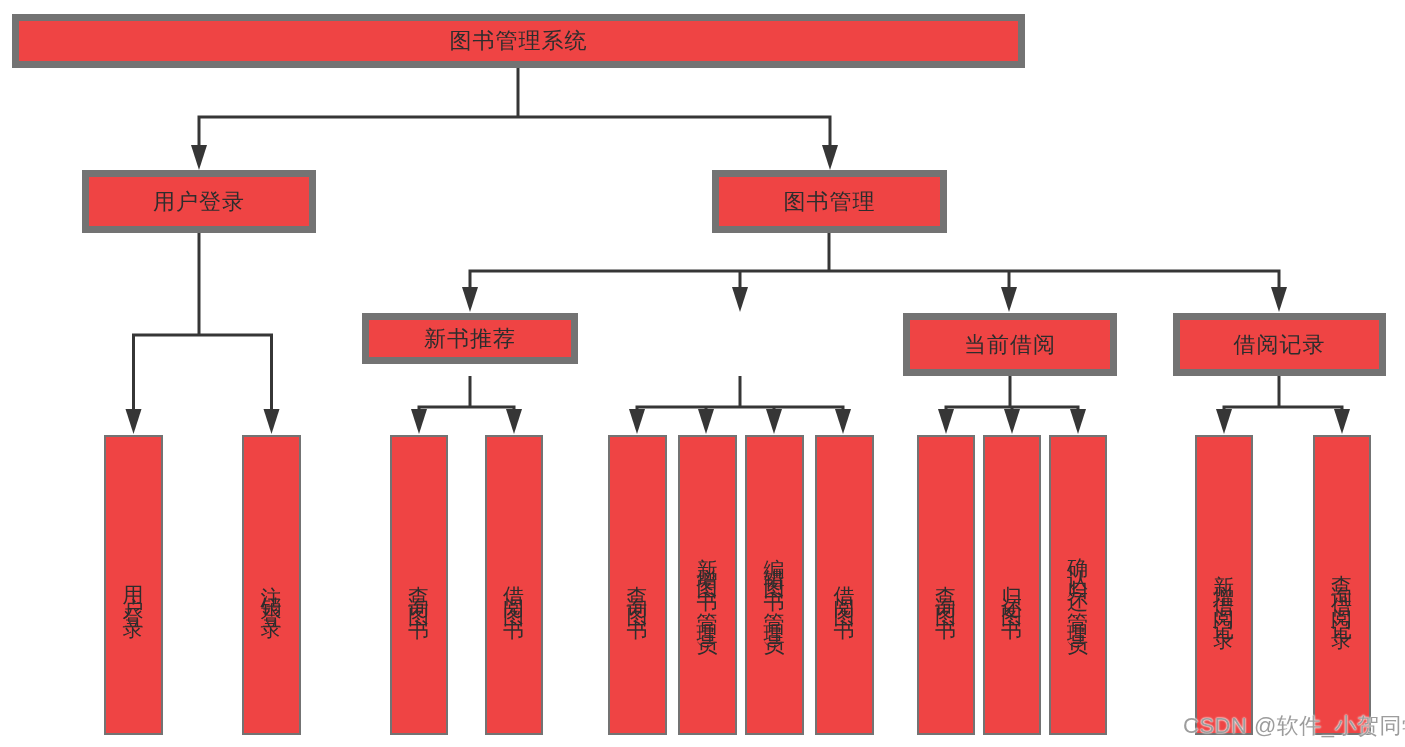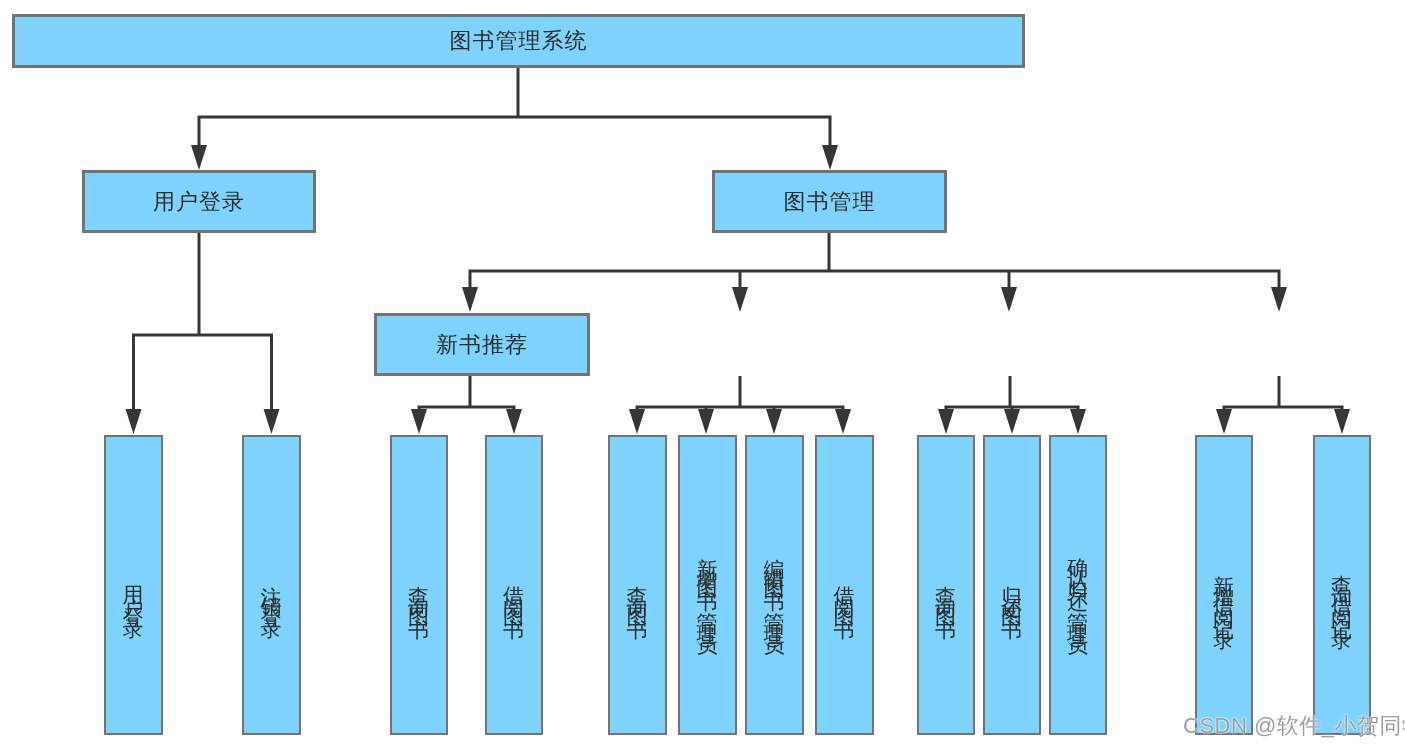--- a/index.html
+++ b/index.html
@@ -12,22 +12,22 @@
     overflow: hidden;
   }
   .connectors {
     position: absolute;
     left: 0; top: 0;
     width: 1405px; height: 747px;
     z-index: 1;
   }
   .node {
     position: absolute;
-    background: #7dd3fc;
-    border: 3px solid #737373;
+    background: #ef4444;
+    border: 7px solid #737373;
     box-sizing: border-box;
     display: flex;
     align-items: center;
     justify-content: center;
     color: #2d2d2d;
     z-index: 2;
   }
   .h-node { font-size: 22px; letter-spacing: 1px; white-space: nowrap; }
   .v-node { font-size: 21px; border-width: 2.5px; }
   .v-node .label {
@@ -114,22 +114,28 @@
     <span>图书管理系统</span>
   </div>
 
   <div class="node h-node" style="left:82px; top:170px; width:234px; height:63px;">
     <span>用户登录</span>
   </div>
   <div class="node h-node" style="left:712px; top:170px; width:235px; height:63px;text-align:center;">
     <span>图书管理</span>
   </div>
 
-  <div class="node h-node" style="left:374px; top:313px; width:216px; height:63px;">
+  <div class="node h-node" style="left:362px; top:313px; width:216px; height:51px;">
     <span>新书推荐</span>
+  </div>
+  <div class="node h-node" style="left:903px; top:313px; width:214px; height:63px;">
+    <span>当前借阅</span>
+  </div>
+  <div class="node h-node" style="left:1173px; top:313px; width:213px; height:63px;">
+    <span>借阅记录</span>
   </div>
 
   <div class="node v-node" style="left:104px; top:435px; width:59px; height:300px;">
     <span class="label">用户登录</span>
   </div>
   <div class="node v-node" style="left:242px; top:435px; width:59px; height:300px;">
     <span class="label">注销登录</span>
   </div>
 
   <div class="node v-node" style="left:390px; top:435px; width:58px; height:300px;">

